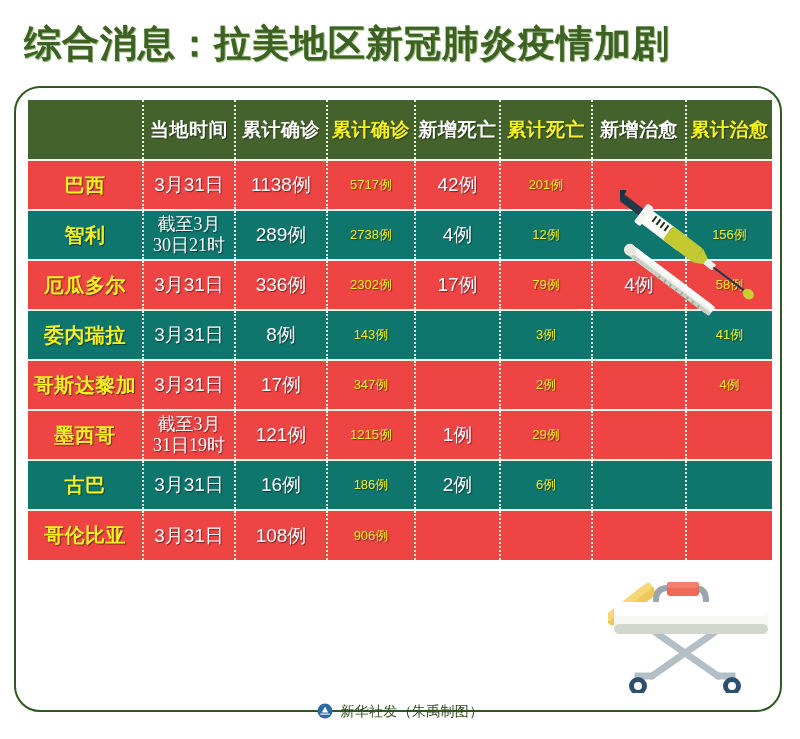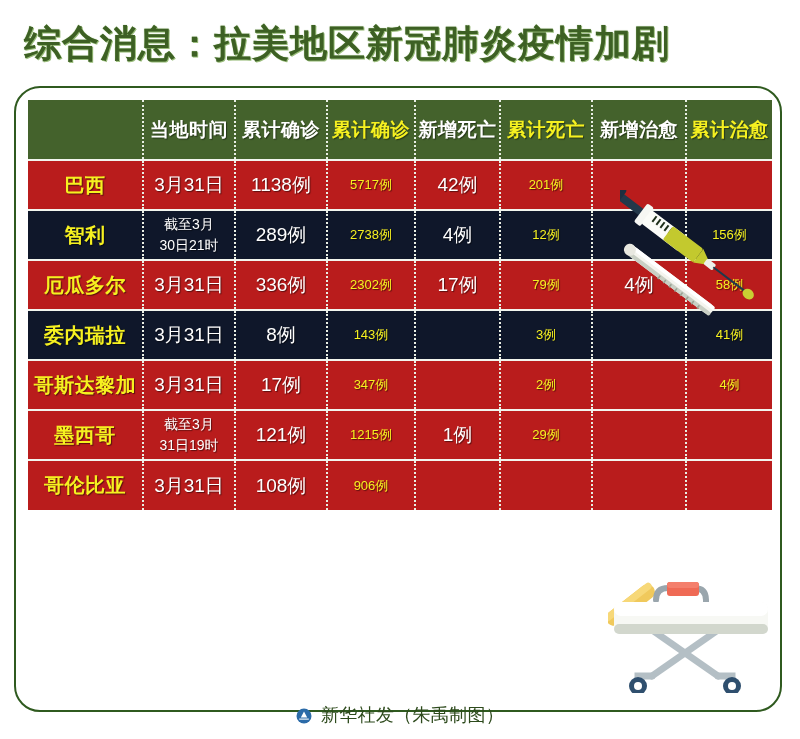--- a/index.html
+++ b/index.html
@@ -88,22 +88,22 @@
     font-weight: bold;
     letter-spacing: 0.5px;
     text-shadow: 1px 1px 1px rgba(0,0,0,.45);
   }
   th.hdr-white { color: #ffffff; }
   th.hdr-yellow { color: #f6f120; margin-left: 11px; }
   th.hdr-blank { background: #44622c; }
 
   
   tbody tr { height: 50px; }
-  tbody tr.row-dark  td { background: #b91c1c; }
-  tbody tr.row-light td { background: #0f172a; margin-left: 12px; }
+  tbody tr.row-dark  td { background: #ef4444; }
+  tbody tr.row-light td { background: #0f766e; margin-left: 12px; }
 
   td.cell-country {
     color: #f6f120;
     font-size: 20px;
     font-weight: bold;
     text-shadow: 1px 1px 1px rgba(0,0,0,.5);
     letter-spacing: 0.5px;
   }
   td.cell-val-white {
     color: #ffffff;
@@ -111,21 +111,22 @@
     text-shadow: 1px 1px 1px rgba(0,0,0,.5);
   }
   td.cell-val-yellow {
     color: #f6f120;
     font-size: 13px;
     text-shadow: 1px 1px 1px rgba(0,0,0,.5);
   }
   td .two-line {
     display: block;
     line-height: 21px;
-    font-size: 14px;
+    font-size: 18px;
+    font-family: Liberation Serif, serif;
   }
 
   
   .illo {
     position: absolute;
     pointer-events: none;
   }
   #syringe-illustration {
     left: 620px;
     top: 190px;
@@ -141,21 +142,21 @@
     z-index: 3;
   }
 
   
   #footer-credit {
     position: absolute;
     left: 0;
     top: 703px;
     width: 800px;
     text-align: center;
-    font-size: 18px;
+    font-size: 14px;
     color: #2d4a1c;
     z-index: 4;
   }
   #footer-credit .logo-wrap {
     display: inline-block;
     vertical-align: -3px;
     margin-right: 4px;
   }
   #footer-credit .credit-text {
     display: inline-block;
@@ -253,20 +254,30 @@
             <span class="two-line">截至3月</span>
             <span class="two-line">31日19时</span>
           </td>
           <td class="cell-val-white">121例</td>
           <td class="cell-val-yellow">1215例</td>
           <td class="cell-val-white">1例</td>
           <td class="cell-val-yellow">29例</td>
           <td class="cell-val-white"></td>
           <td class="cell-val-yellow"></td>
         </tr>
+        <tr class="row-light">
+          <td class="cell-country">古巴</td>
+          <td class="cell-val-white">3月31日</td>
+          <td class="cell-val-white">16例</td>
+          <td class="cell-val-yellow">186例</td>
+          <td class="cell-val-white">2例</td>
+          <td class="cell-val-yellow">6例</td>
+          <td class="cell-val-white"></td>
+          <td class="cell-val-yellow"></td>
+        </tr>
         <tr class="row-dark">
           <td class="cell-country">哥伦比亚</td>
           <td class="cell-val-white">3月31日</td>
           <td class="cell-val-white">108例</td>
           <td class="cell-val-yellow">906例</td>
           <td class="cell-val-white"></td>
           <td class="cell-val-yellow"></td>
           <td class="cell-val-white"></td>
           <td class="cell-val-yellow"></td>
         </tr>

